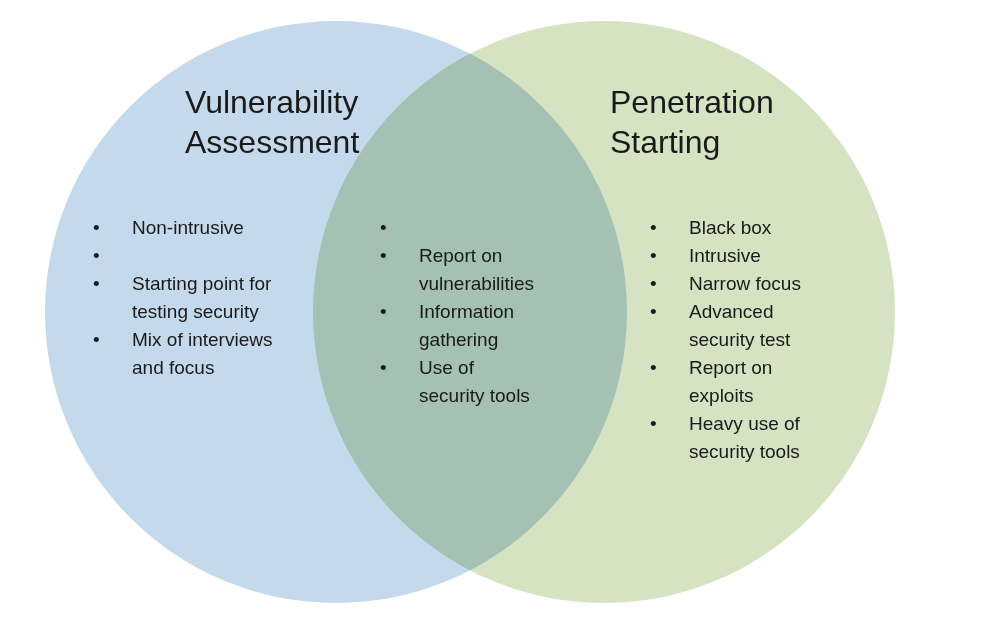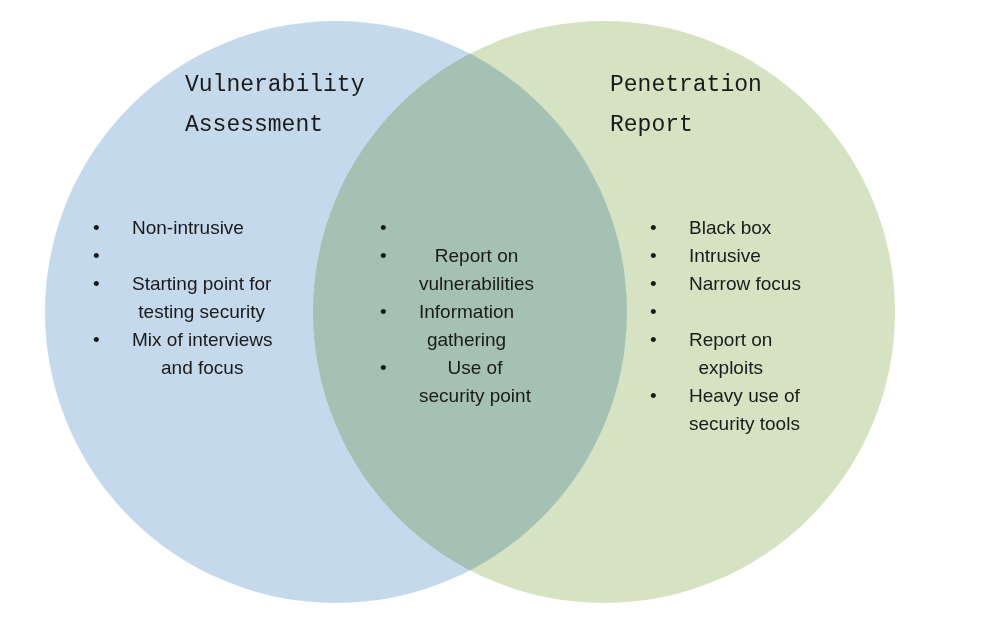--- a/index.html
+++ b/index.html
@@ -22,26 +22,25 @@
     height: 582px;
     top: 21px;
     border-radius: 50%;
     mix-blend-mode: multiply;
   }
   .circle.blue  { left: 45px;  background: #c5d9ec; }
   .circle.green { left: 313px; background: #d5e3c3; }
 
   .title {
     position: absolute;
-    top: 65px;
-    font-size: 23px;
+    top: 82px;
+    font-size: 32px;
     line-height: 40px;
     font-weight: 400;
     white-space: nowrap;
-    font-family: Liberation Mono, monospace;
   }
   .title.left  { left: 185px; }
   .title.right { left: 610px; }
 
   ul.vlist {
     position: absolute;
     top: 214px;
     margin: 0;
     padding: 0;
     list-style: none;
@@ -55,39 +54,38 @@
   ul.vlist li {
     display: flex;
     align-items: flex-start;
   }
   ul.vlist .marker {
     flex: 0 0 39px;
     width: 39px;
   }
   ul.vlist .txt {
     white-space: pre-line;
-    text-align: center;
   }
 </style>
 </head>
 <body>
 
 <div id="canvas">
 
   <div class="circle blue"></div>
   <div class="circle green"></div>
 
   <div class="title left">
     <div>Vulnerability</div>
     <div>Assessment</div>
   </div>
 
   <div class="title right">
     <div>Penetration</div>
-    <div>Report</div>
+    <div>Starting</div>
   </div>
 
   <ul class="vlist left-list">
     <li>
       <span class="marker">•</span>
       <span class="txt">Non-intrusive</span>
     </li>
     <li>
       <span class="marker">•</span>
     </li>
@@ -113,39 +111,41 @@
 vulnerabilities</span>
     </li>
     <li>
       <span class="marker">•</span>
       <span class="txt">Information
 gathering</span>
     </li>
     <li>
       <span class="marker">•</span>
       <span class="txt">Use of
-security point</span>
+security tools</span>
     </li>
   </ul>
 
   <ul class="vlist right-list">
     <li>
       <span class="marker">•</span>
       <span class="txt">Black box</span>
     </li>
     <li>
       <span class="marker">•</span>
       <span class="txt">Intrusive</span>
     </li>
     <li>
       <span class="marker">•</span>
       <span class="txt">Narrow focus</span>
     </li>
     <li>
       <span class="marker">•</span>
+      <span class="txt">Advanced
+security test</span>
     </li>
     <li>
       <span class="marker">•</span>
       <span class="txt">Report on
 exploits</span>
     </li>
     <li>
       <span class="marker">•</span>
       <span class="txt">Heavy use of
 security tools</span>

